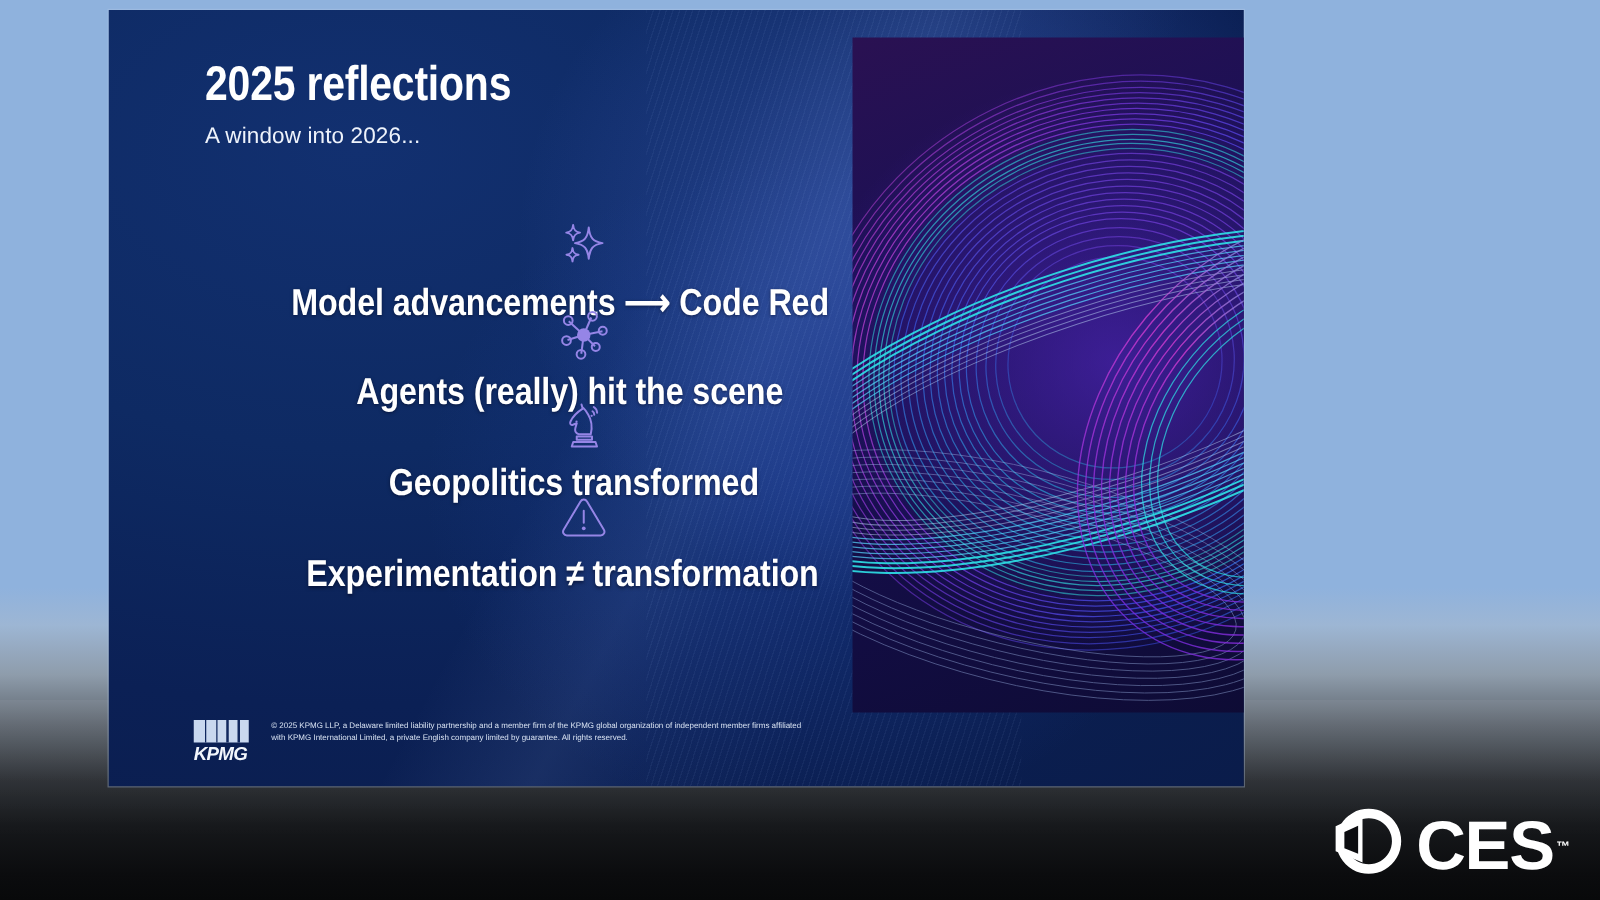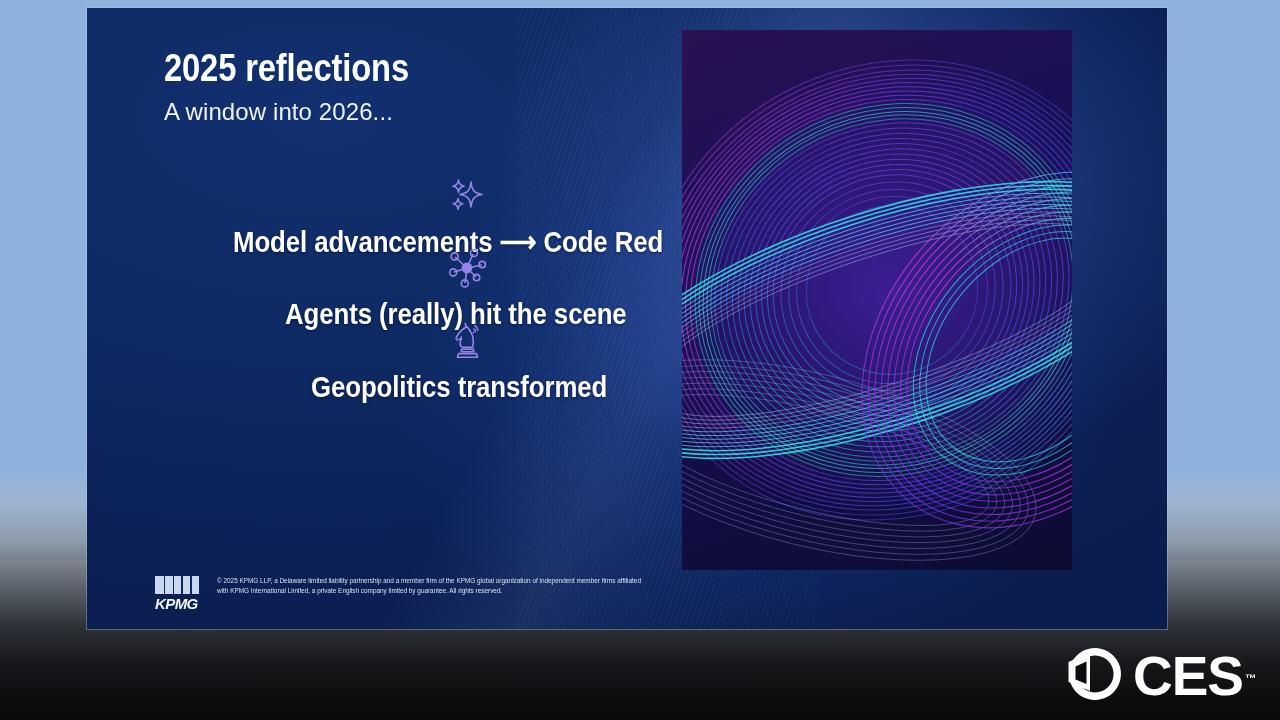--- a/index.html
+++ b/index.html
@@ -32,21 +32,21 @@
     position: absolute; left: 0; top: 560px;
     width: 1280px; height: 160px;
     background: linear-gradient(to bottom, rgba(255,255,255,0.05), rgba(255,255,255,0) 70%);
     pointer-events: none;
   }
 
   
   #slide {
     position: absolute;
     left: 87px; top: 8px;
-    width: 1080px; height: 621px;
+    width: 908px; height: 621px;
     background:
       radial-gradient(120% 110% at 22% 18%, #123070 0%, #0e2a63 35%, #0b2055 65%, #0a1c4a 100%);
     overflow: hidden;
     box-shadow: 0 0 0 1px rgba(180,200,230,0.35);
     text-decoration: underline;
   }
   
   #slide-wash {
     position: absolute; inset: 0;
     background:
@@ -84,21 +84,21 @@
     position: absolute; left: 77px; top: 38px;
     color: #ffffff;
     font-family: "Liberation Sans Narrow", "Liberation Sans", sans-serif;
     font-size: 39px; font-weight: 700; letter-spacing: -0.2px;
     transform: scaleX(0.84); transform-origin: left center;
     white-space: nowrap;
   }
   #subtitle {
     position: absolute; left: 77px; top: 90px;
     color: #eef3fb;
-    font-size: 24px; font-weight: 400; letter-spacing: 0.1px;
+    font-size: 18px; font-weight: 400; letter-spacing: 0.1px;
     white-space: nowrap;
   }
 
   #bullets { position: absolute; left: 70px; top: 158px; width: 620px; }
   .bullet {
     position: relative;
     height: 73px;
     display: flex; align-items: center; flex-direction: column;
   }
   .bullet .icon {
@@ -344,20 +344,30 @@
             <path d="M15.4 29.2 L27.6 29.2 L27.6 31.8 L15.4 31.8 Z"></path>
             <path d="M12.6 33.6 L30.4 33.6 L31.6 37.2 L11.4 37.2 Z"></path>
             <path d="M29 5.6 C30.6 6.6 31.6 8.3 31.7 10.2"></path>
             <path d="M28 9 C28.9 9.6 29.4 10.6 29.4 11.7"></path>
             <circle cx="27.3" cy="12.6" r="0.9" fill="#9585e6" stroke="none"></circle>
           </svg>
         </span>
         <span class="label">Geopolitics transformed</span>
       </div>
 
+      <div class="bullet">
+        <span class="icon">
+          <svg width="42" height="42" viewBox="0 0 42 42" fill="none" stroke="#9585e6" stroke-width="1.6" stroke-linejoin="round" stroke-linecap="round">
+            <path d="M21 6.6 C19.9 6.6 19 7.2 18.4 8.2 L4.9 30.8 C3.7 32.8 5.1 35.3 7.5 35.3 L34.5 35.3 C36.9 35.3 38.3 32.8 37.1 30.8 L23.6 8.2 C23 7.2 22.1 6.6 21 6.6 Z"></path>
+            <line x1="21" y1="15.5" x2="21" y2="25.2"></line>
+            <circle cx="21" cy="29.6" r="1.5" fill="#9585e6" stroke="none"></circle>
+          </svg>
+        </span>
+        <span class="label">Experimentation ≠ transformation</span>
+      </div>
 
     </div>
 
     <div id="footer">
       <div id="kpmg-logo">
         <span class="bars">
           <i style="left:8.8px"></i>
             <i style="left:17.6px"></i>
             <i style="left:26.4px"></i>
             <i style="left:35.2px"></i>

